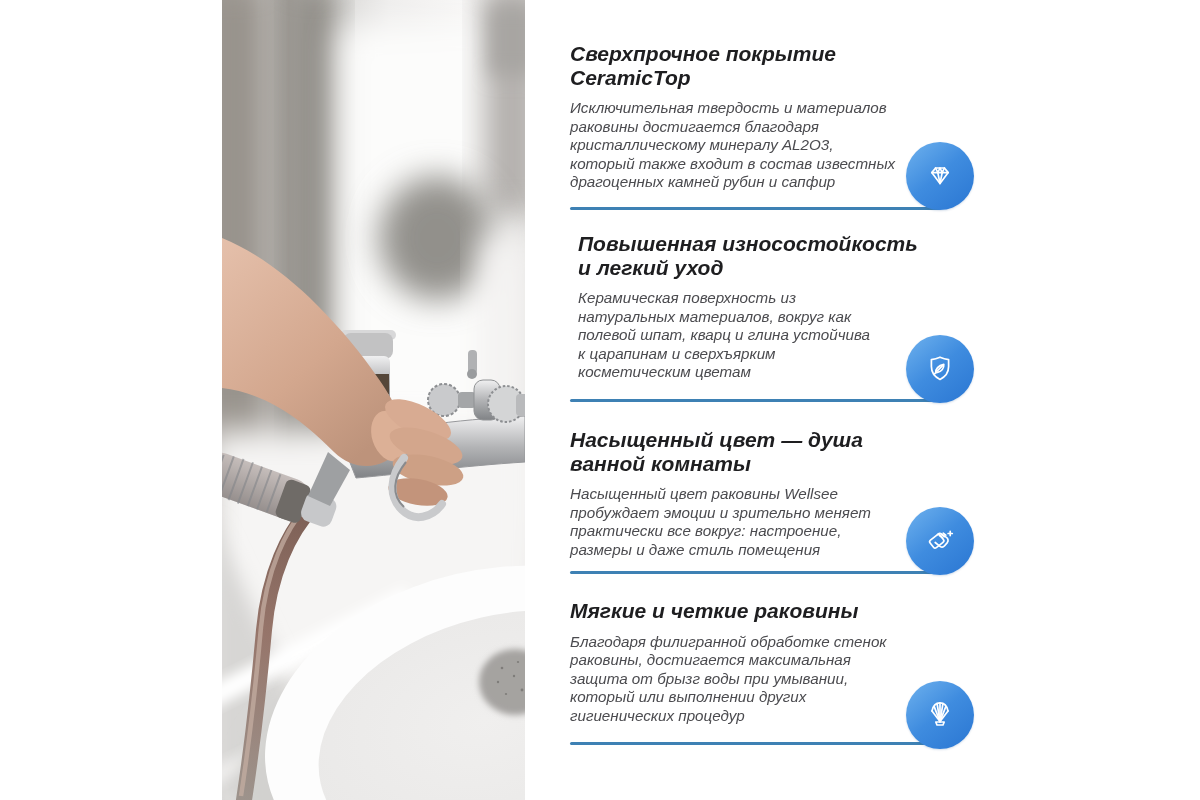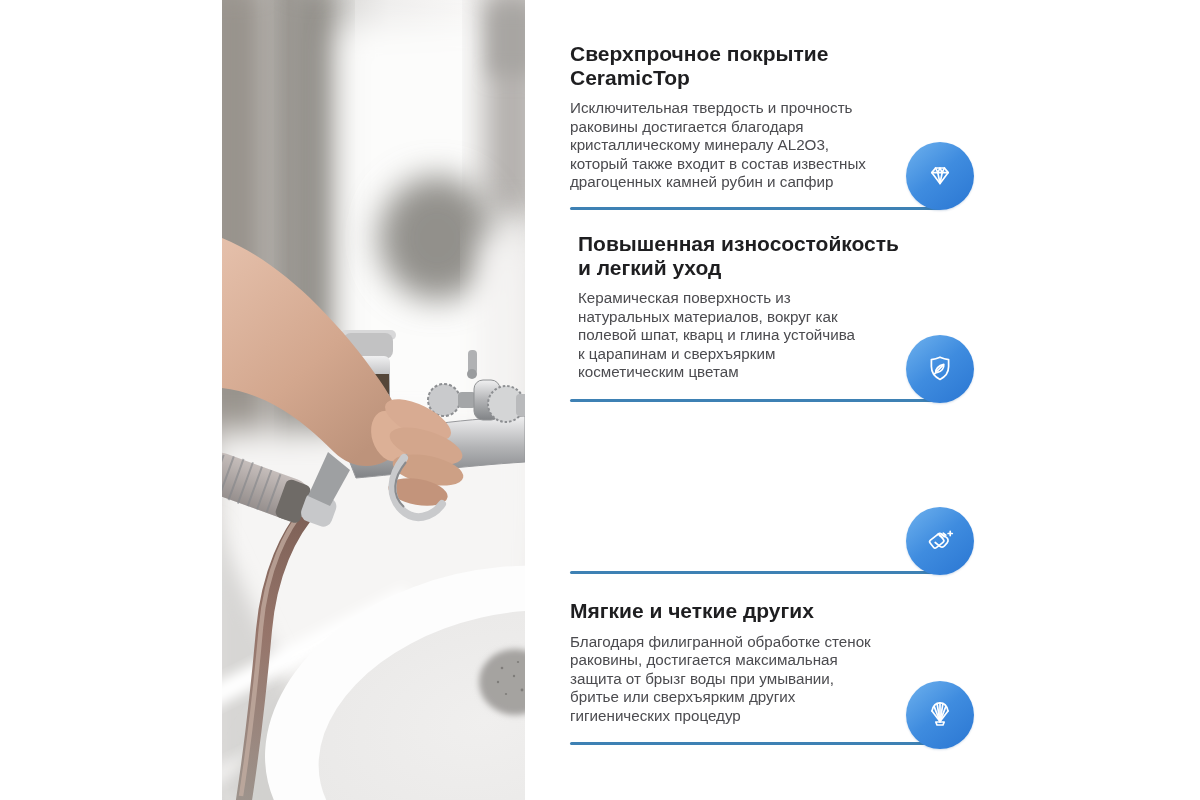--- a/index.html
+++ b/index.html
@@ -7,21 +7,21 @@
     position:relative;width:1200px;height:800px;background:#ffffff;overflow:hidden;
     font-family:"Liberation Sans", sans-serif;
   }
   
   .photo{
     position:absolute;left:222px;top:0;width:303px;height:800px;overflow:hidden;background:#e8e7e5;
   }
   .photo svg{display:block;}
   
   .feature{
-    position:absolute;left:570px;width:365px;
+    position:absolute;left:570px;width:365px;font-style:italic;
   }
   .feature h2{
     margin:0 0 10px 0;font-size:21px;line-height:23.5px;font-weight:700;
     color:#1e1e20;letter-spacing:0;white-space:pre-line;
   }
   .feature p{
     margin:0;font-size:15.2px;line-height:18.6px;color:#4b4b4f;white-space:pre-line;
   }
   .f1{top:42px;} .f2{top:232px;margin-left:8px;} .f3{top:428px;} .f4{top:599px;}
   .divider{
@@ -169,21 +169,21 @@
       <g>
         <path d="M182,458 C168,476 166,496 180,510 C192,522 210,518 220,504" stroke="#c9cacc" stroke-width="8" fill="none" stroke-linecap="round"></path>
         <path d="M184,462 C171,478 169,495 182,507" stroke="#898b8e" stroke-width="2" fill="none"></path>
       </g>
     </svg>
   </div>
 
   <section class="feature f1">
     <h2>Сверхпрочное покрытие
 CeramicTop</h2>
-    <p>Исключительная твердость и прочность
+    <p>Исключительная твердость и материалов
 раковины достигается благодаря
 кристаллическому минералу AL2O3,
 который также входит в состав известных
 драгоценных камней рубин и сапфир</p>
   </section>
   <div class="divider d1"></div>
   <div class="icon-badge i1">
     <svg viewBox="0 0 40 40">
       <g class="icon-stroke">
         <path d="M15.6,12 L24.4,12 L28.2,16.6 L20,27.5 L11.8,16.6 Z"></path>
@@ -208,38 +208,46 @@
     <svg viewBox="0 0 40 40">
       <g class="icon-stroke">
         <path d="M20,8.2 C22.8,9.4 25.7,10.2 28.6,10.6 L28.6,17.6 C28.6,23.4 25.4,27.9 20,30.4 C14.6,27.9 11.4,23.4 11.4,17.6 L11.4,10.6 C14.3,10.2 17.2,9.4 20,8.2 Z"></path>
         <path d="M15.8,23.6 C15.4,20.2 18.2,16.6 23.8,15.4 C24.2,19.2 21.6,22.6 17.4,23.4 Z"></path>
         <path d="M14.6,24.8 L16,23.4"></path>
         <path d="M16.8,22.4 L22.4,16.8"></path>
       </g>
     </svg>
   </div>
 
+  <section class="feature f3">
+    <h2>Насыщенный цвет — душа
+ванной комнаты</h2>
+    <p>Насыщенный цвет раковины Wellsee
+пробуждает эмоции и зрительно меняет
+практически все вокруг: настроение,
+размеры и даже стиль помещения</p>
+  </section>
   <div class="divider d3"></div>
   <div class="icon-badge i3">
     <svg viewBox="0 0 40 40">
       <g class="icon-stroke">
         <rect x="10.5" y="15.5" width="12.5" height="9.5" rx="2" transform="rotate(-38 16.75 20.25)"></rect>
         <path d="M17.5,13.5 C18.3,12.4 19.6,12 20.8,12.6 L26.4,16.4 C28.2,17.7 28.6,19.9 27.3,21.6 L24.6,24.8 C23.4,26.2 21.4,26.4 20,25.3 L15.2,21.5"></path>
         <path d="M19.5,14.5 l3.2,2.4 M21.3,13.2 l3.2,2.4 M23.2,12.2 l2.6,2"></path>
         <path d="M30.2,10.4 v4.2 M28.1,12.5 h4.2"></path>
       </g>
     </svg>
   </div>
 
   <section class="feature f4">
-    <h2>Мягкие и четкие других</h2>
+    <h2>Мягкие и четкие раковины</h2>
     <p>Благодаря филигранной обработке стенок
 раковины, достигается максимальная
 защита от брызг воды при умывании,
-бритье или сверхъярким других
+который или выполнении других
 гигиенических процедур</p>
   </section>
   <div class="divider d4"></div>
   <div class="icon-badge i4">
     <svg viewBox="0 0 40 40">
       <g class="icon-stroke">
         <path d="M20,26.5 L12,16"></path>
         <path d="M20,26.5 L14.2,11.6"></path>
         <path d="M20,26.5 L17.2,9.3"></path>
         <path d="M20,26.5 L20,8"></path>

